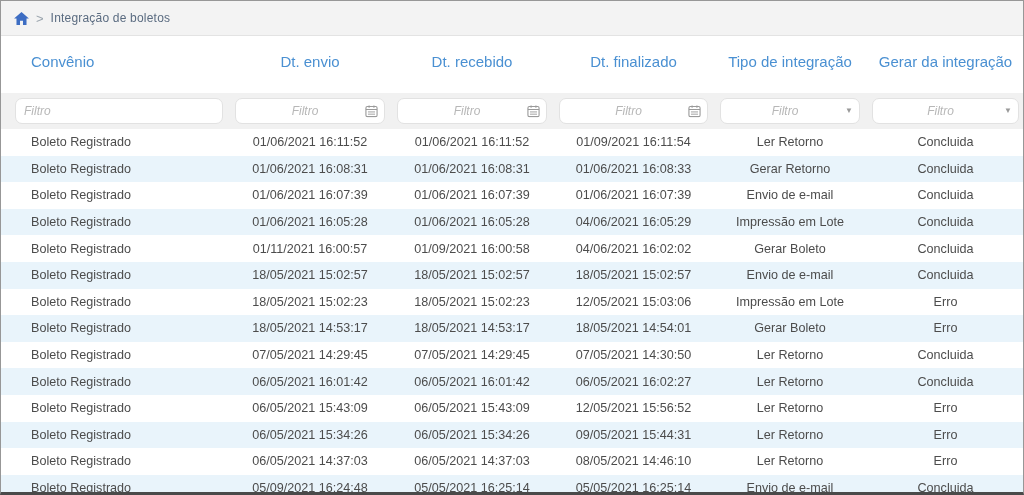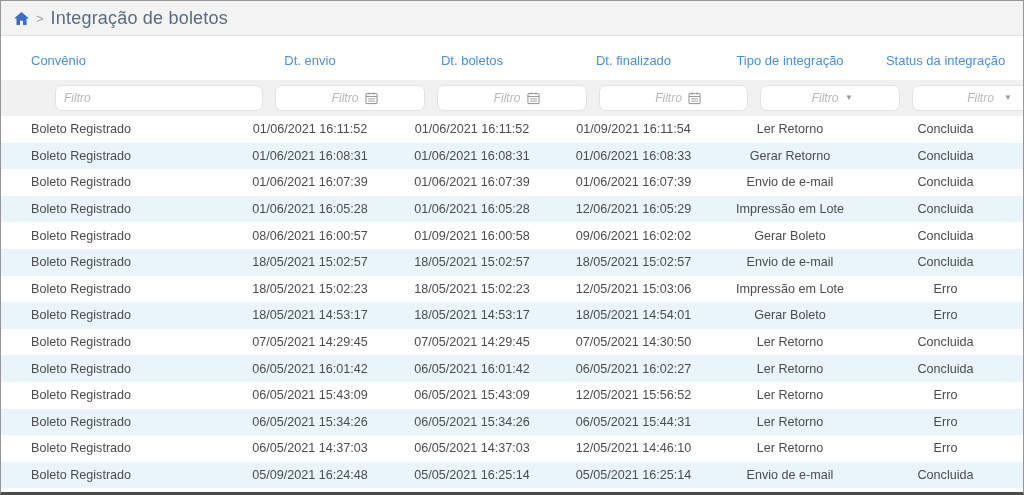--- a/index.html
+++ b/index.html
@@ -17,41 +17,41 @@
     width:1024px;height:495px;overflow:hidden;background:#fff;
     border:1px solid #979797;border-bottom:3px solid #4a4a4a;
   }
   
   .topbar{
     height:35px;background:#f3f3f3;border-bottom:1px solid #e3e3e3;
     display:flex;align-items:center;padding:0 13px;gap:7px;
   }
   .home{display:inline-flex;align-items:center;color:var(--home-icon);cursor:pointer;}
   .crumb-sep{color:#9aa4ad;font-size:13px;}
-  .crumb-title{color:var(--title-color);font-size:18px;letter-spacing:.2px;}
+  .crumb-title{color:var(--title-color);font-size:12px;letter-spacing:.2px;}
   
   table{width:100%;border-collapse:collapse;table-layout:fixed;}
   .col-0{width:228px;}
   .col-1{width:162px;}
   .col-2{width:162px;}
   .col-3{width:161px;}
   .col-4{width:152px;}
   .col-5{width:159px;}
   thead th{font-weight:normal;}
   tr.head-row th{
-    color:var(--accent);font-size:13px;padding:17px 4px 12px;text-align:center;cursor:pointer;
+    color:var(--accent);font-size:15px;padding:17px 4px 23px;text-align:center;cursor:pointer;
   }
   tr.head-row th.col-0{text-align:left;padding-left:30px;}
   tr.filter-row th{background:var(--band);padding:5px 6px;height:36px;}
   tr.filter-row th.col-0{padding-left:14px;}
   .fbox{position:relative;}
   .fbox input{
     width:100%;height:26px;border:1px solid #e2e2e2;border-radius:7px;background:#fff;
     font-family:"Liberation Sans",sans-serif;font-size:12px;color:#555;
-    text-align:center;outline:none;padding:0 18px 0 8px;margin-left:40px;
+    text-align:center;outline:none;padding:0 18px 0 8px;
   }
   .fbox.left input{text-align:left;padding:0 8px;}
   .fbox input::placeholder{color:#b7b7b7;font-style:italic;}
   .ficon{
     position:absolute;right:7px;top:50%;transform:translateY(-50%);
     display:inline-flex;align-items:center;color:#9a9a9a;cursor:pointer;line-height:0;
   }
   .caret{font-size:8px;color:#9a9a9a;}
   tbody td{
     height:26.6px;font-size:12.6px;color:var(--text-color);
@@ -74,24 +74,24 @@
     <span class="crumb-sep">&gt;</span>
     <span class="crumb-title">Integração de boletos</span>
   </div>
 
   <div class="grid">
     <table>
       <thead>
         <tr class="head-row" id="header-row">
             <th class="col-0">Convênio</th>
             <th class="col-1">Dt. envio</th>
-            <th class="col-2">Dt. boletos</th>
+            <th class="col-2">Dt. recebido</th>
             <th class="col-3">Dt. finalizado</th>
             <th class="col-4">Tipo de integração</th>
-            <th class="col-5">Status da integração</th>
+            <th class="col-5">Gerar da integração</th>
           </tr>
         <tr class="filter-row" id="filter-row">
             <th class="col-0">
               <div class="fbox left"><input type="text" placeholder="Filtro" style=""></div>
             </th>
             <th class="col-1">
               <div class="fbox"><input type="text" placeholder="Filtro" style=""><span class="ficon">
                   <svg width="13" height="13" viewBox="0 0 14 14">
                     <rect x="1" y="2.2" width="12" height="10.8" rx="1.5" fill="none" stroke="currentColor" stroke-width="1.2"></rect>
                     <line x1="1" y1="5.4" x2="13" y2="5.4" stroke="currentColor" stroke-width="1.1"></line>
@@ -156,29 +156,29 @@
             <td class="col-1">01/06/2021 16:07:39</td>
             <td class="col-2">01/06/2021 16:07:39</td>
             <td class="col-3">01/06/2021 16:07:39</td>
             <td class="col-4">Envio de e-mail</td>
             <td class="col-5">Concluida</td>
           </tr>
           <tr>
             <td class="col-0">Boleto Registrado</td>
             <td class="col-1">01/06/2021 16:05:28</td>
             <td class="col-2">01/06/2021 16:05:28</td>
-            <td class="col-3">12/06/2021 16:05:29</td>
+            <td class="col-3">04/06/2021 16:05:29</td>
             <td class="col-4">Impressão em Lote</td>
             <td class="col-5">Concluida</td>
           </tr>
           <tr>
             <td class="col-0">Boleto Registrado</td>
-            <td class="col-1">08/06/2021 16:00:57</td>
+            <td class="col-1">01/11/2021 16:00:57</td>
             <td class="col-2">01/09/2021 16:00:58</td>
-            <td class="col-3">09/06/2021 16:02:02</td>
+            <td class="col-3">04/06/2021 16:02:02</td>
             <td class="col-4">Gerar Boleto</td>
             <td class="col-5">Concluida</td>
           </tr>
           <tr>
             <td class="col-0">Boleto Registrado</td>
             <td class="col-1">18/05/2021 15:02:57</td>
             <td class="col-2">18/05/2021 15:02:57</td>
             <td class="col-3">18/05/2021 15:02:57</td>
             <td class="col-4">Envio de e-mail</td>
             <td class="col-5">Concluida</td>
@@ -220,29 +220,29 @@
             <td class="col-1">06/05/2021 15:43:09</td>
             <td class="col-2">06/05/2021 15:43:09</td>
             <td class="col-3">12/05/2021 15:56:52</td>
             <td class="col-4">Ler Retorno</td>
             <td class="col-5">Erro</td>
           </tr>
           <tr>
             <td class="col-0">Boleto Registrado</td>
             <td class="col-1">06/05/2021 15:34:26</td>
             <td class="col-2">06/05/2021 15:34:26</td>
-            <td class="col-3">06/05/2021 15:44:31</td>
+            <td class="col-3">09/05/2021 15:44:31</td>
             <td class="col-4">Ler Retorno</td>
             <td class="col-5">Erro</td>
           </tr>
           <tr>
             <td class="col-0">Boleto Registrado</td>
             <td class="col-1">06/05/2021 14:37:03</td>
             <td class="col-2">06/05/2021 14:37:03</td>
-            <td class="col-3">12/05/2021 14:46:10</td>
+            <td class="col-3">08/05/2021 14:46:10</td>
             <td class="col-4">Ler Retorno</td>
             <td class="col-5">Erro</td>
           </tr>
           <tr>
             <td class="col-0">Boleto Registrado</td>
             <td class="col-1">05/09/2021 16:24:48</td>
             <td class="col-2">05/05/2021 16:25:14</td>
             <td class="col-3">05/05/2021 16:25:14</td>
             <td class="col-4">Envio de e-mail</td>
             <td class="col-5">Concluida</td>

